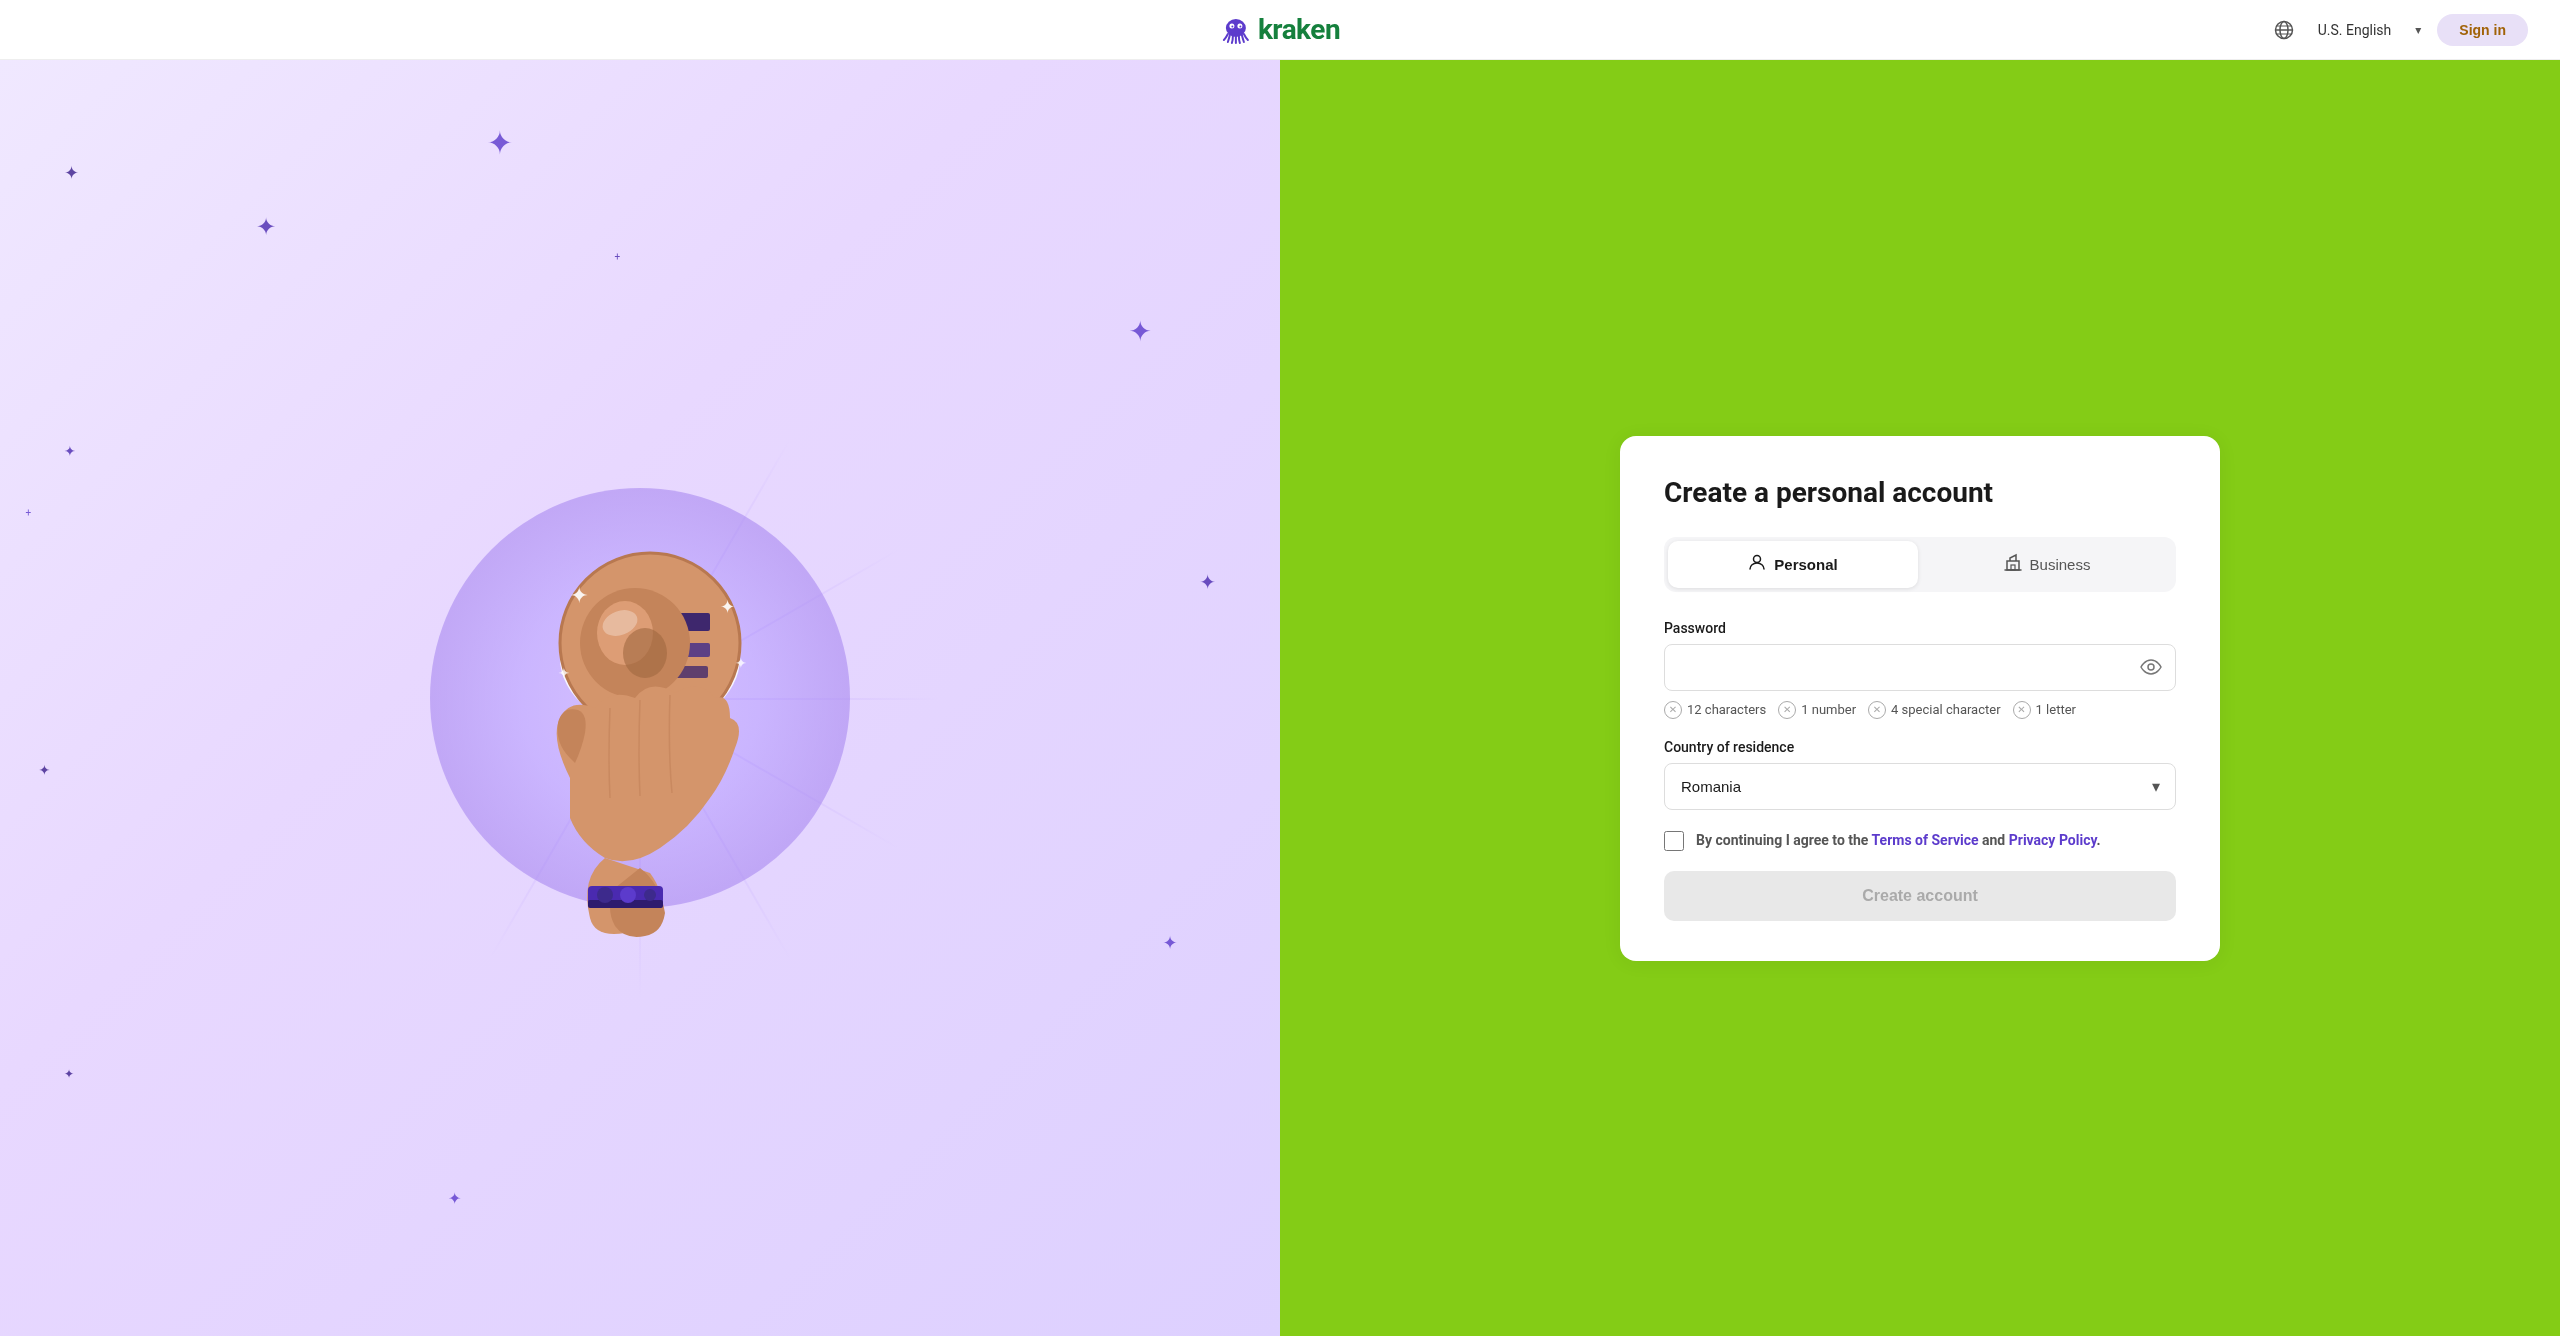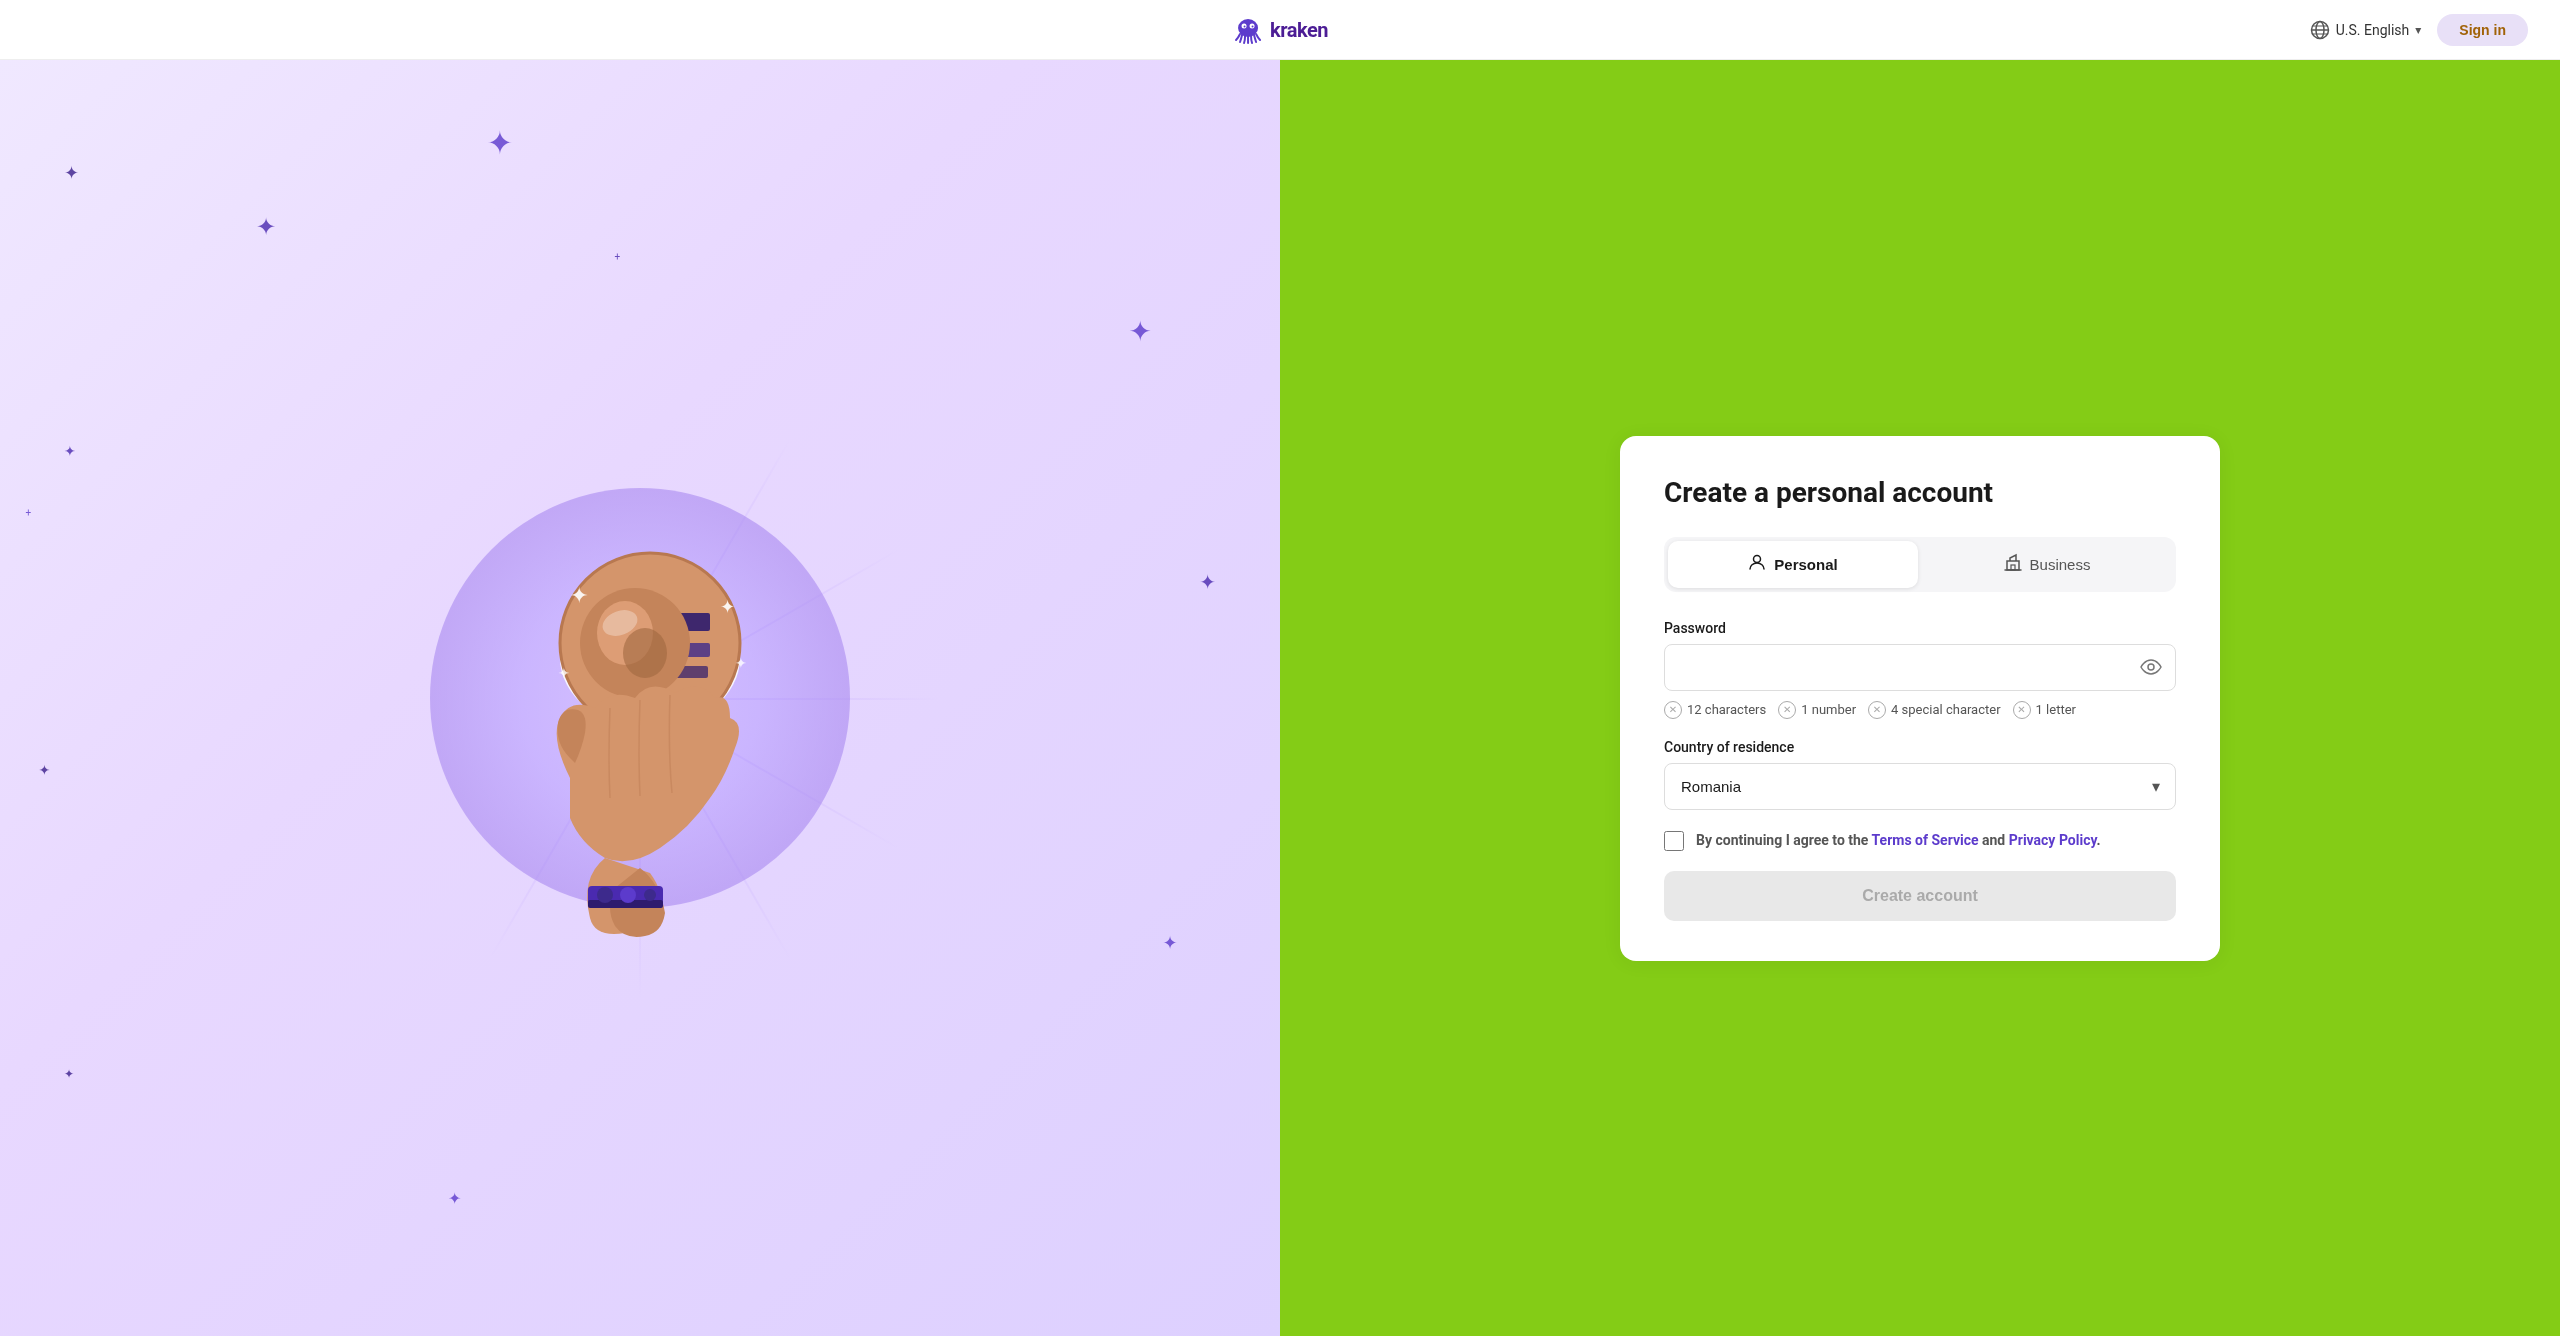--- a/index.html
+++ b/index.html
@@ -30,38 +30,38 @@
     .header-logo {
       position: absolute;
       left: 50%;
       transform: translateX(-50%);
       display: flex;
       align-items: center;
       gap: 6px;
     }
 
     .logo-text {
-      font-size: 20px;
+      font-size: 28px;
       font-weight: 700;
-      color: #4c1d95;
+      color: #15803d;
       letter-spacing: -0.5px;
     }
 
     .header-right {
       position: absolute;
       right: 32px;
       display: flex;
       align-items: center;
       gap: 16px;
     }
 
     .lang-selector {
       display: flex;
       align-items: center;
-      gap: 6px;
+      gap: 24px;
       font-size: 14px;
       color: #333;
       cursor: pointer;
     }
 
     .sign-in-btn {
       background: #e8e0f7;
       color: #a16207;
       border: none;
       border-radius: 20px;

